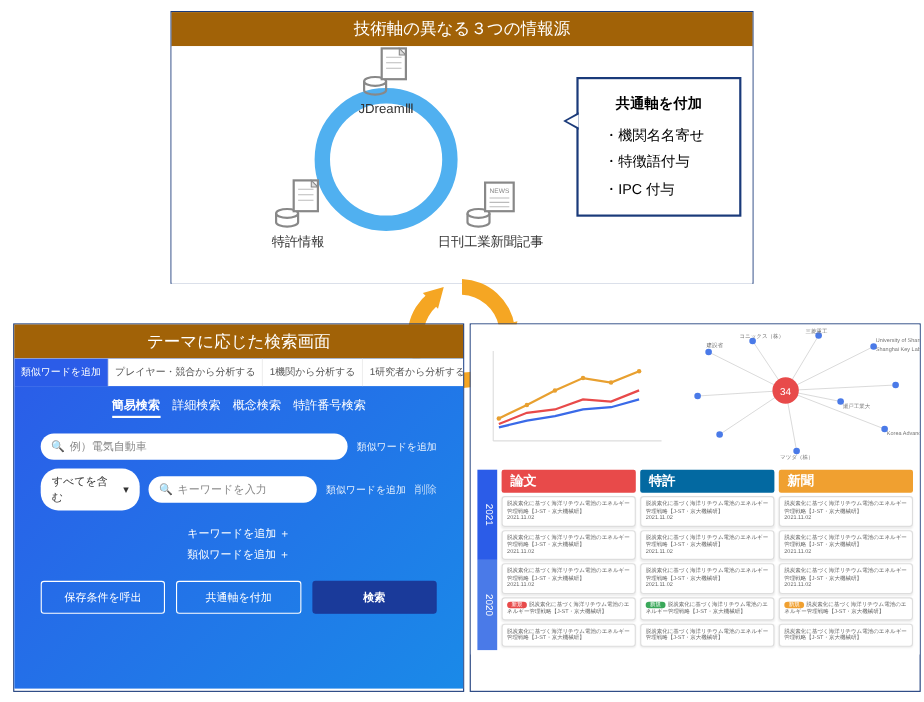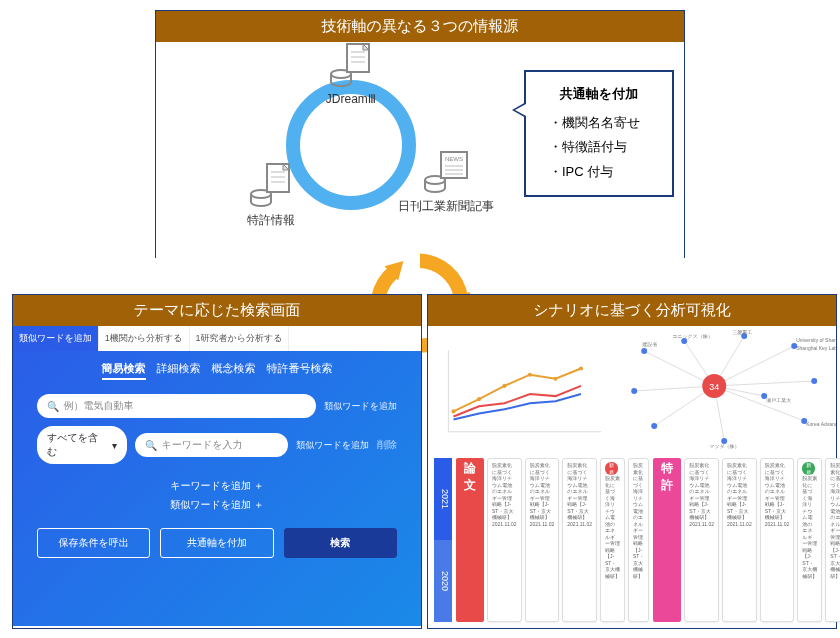--- a/index.html
+++ b/index.html
@@ -10,21 +10,21 @@
 
 
 .top{left:155px;top:10px;width:530px;height:248px}
 .top .panel-body{height:216px;position:relative}
 .ring{position:absolute;left:130px;top:38px;width:130px;height:130px;border:14px solid #50b0f0;border-radius:50%}
 .db{position:absolute;text-align:center}
 .db svg{display:block;margin:0 auto}
 .db-label{font-size:12px;color:#333;margin-top:2px}
 .db1{left:160px;top:-2px;width:70px}
 .db2{left:75px;top:118px;width:80px}
-.db3{left:235px;top:104px;width:110px}
+.db3{left:235px;top:118px;width:110px}
 .callout{position:absolute;right:10px;top:28px;width:150px;border:2px solid #1a3a7a;background:#fff;padding:10px 23px;font-size:13px;line-height:1.9}
 .callout-title{font-weight:700;text-align:center;margin-bottom:4px}
 .callout-tail{position:absolute;left:-14px;top:30px;width:0;height:0;border-top:8px solid transparent;border-bottom:8px solid transparent;border-right:14px solid #1a3a7a}
 .callout-tail::after{content:"";position:absolute;left:3px;top:-6px;border-top:6px solid transparent;border-bottom:6px solid transparent;border-right:11px solid #fff}
 
 
 .cycle{position:absolute;left:360px;top:244px;width:120px;height:120px}
 .cycle svg{width:120px;height:120px}
 
 
@@ -49,24 +49,24 @@
 
 .br{left:427px;top:294px;width:410px;height:335px}
 .br .panel-body{height:300px;padding:0;position:relative}
 .charts{position:absolute;left:0;top:0;right:0;height:130px;display:flex}
 .linechart{flex:0 0 45%;position:relative}
 .netchart{flex:1;position:relative}
 .cards{position:absolute;left:6px;right:6px;top:132px;bottom:4px;display:flex;gap:4px}
 .timecol{flex:0 0 18px;display:flex;flex-direction:column}
 .yr{flex:1;background:#2b5ce8;color:#fff;font-size:9px;writing-mode:vertical-rl;text-align:center;padding:4px 2px}
 .yr:nth-child(2){background:#4a7ae8}
-.catcol{flex:1;display:flex;flex-direction:row;gap:3px}
+.catcol{flex:1;display:flex;flex-direction:column;gap:3px}
 .cathead{color:#fff;font-size:12px;font-weight:600;padding:2px 8px;border-radius:2px}
 .cathead.c1{background:#e84a4a}
-.cathead.c2{background:#ec4899}
+.cathead.c2{background:#0369a1}
 .cathead.c3{background:#f0a030}
 .card{background:#fff;border:1px solid #ddd;border-radius:3px;padding:3px 4px;font-size:5px;color:#666;line-height:1.3;box-shadow:0 1px 2px rgba(0,0,0,.08)}
 .card .badge{display:inline-block;background:#e84a4a;color:#fff;border-radius:6px;padding:0 4px;font-size:5px;margin-right:2px}
 .catcol:nth-child(3) .badge{background:#3aa85a}
 .catcol:nth-child(4) .badge{background:#f0a030}
 </style>
 </head>
 <body>
 
 <div class="panel top">
@@ -138,20 +138,21 @@
     </g>
   </svg>
 </div>
 
 <div class="panel bl">
   <div class="panel-header">テーマに応じた検索画面</div>
   <div class="panel-body">
     <div class="search-ui">
       <div class="tabstrip">
         <div class="tab active">類似ワードを追加</div>
+        <div class="tab">プレイヤー・競合から分析する</div>
         <div class="tab">1機関から分析する</div>
         <div class="tab">1研究者から分析する</div>
 
       </div>
       <div class="subtabs">
         <span class="subtab active">簡易検索</span>
         <span class="subtab">詳細検索</span>
         <span class="subtab">概念検索</span>
         <span class="subtab">特許番号検索</span>
       </div>
@@ -181,21 +182,20 @@
       <div class="btnrow">
         <div class="obtn">保存条件を呼出</div>
         <div class="obtn">共通軸を付加</div>
         <div class="obtn solid">検索</div>
       </div>
     </div>
   </div>
 </div>
 
 <div class="panel br">
-  <div class="panel-header">シナリオに基づく分析可視化</div>
   <div class="panel-body">
     <div class="charts">
       <div class="linechart">
         <svg viewBox="0 0 180 120" width="100%" height="100%">
           <g stroke="#ddd">
               <line x1="20" y1="20" x2="20" y2="100"></line>
               <line x1="20" y1="100" x2="170" y2="100"></line>
             </g>
           <polyline points="25,80 50,68 75,55 100,44 125,48 150,38" fill="none" stroke="#e8a030" stroke-width="2"></polyline>
           <polyline points="25,85 50,75 75,72 100,63 125,65 150,55" fill="none" stroke="#e84a4a" stroke-width="2"></polyline>

